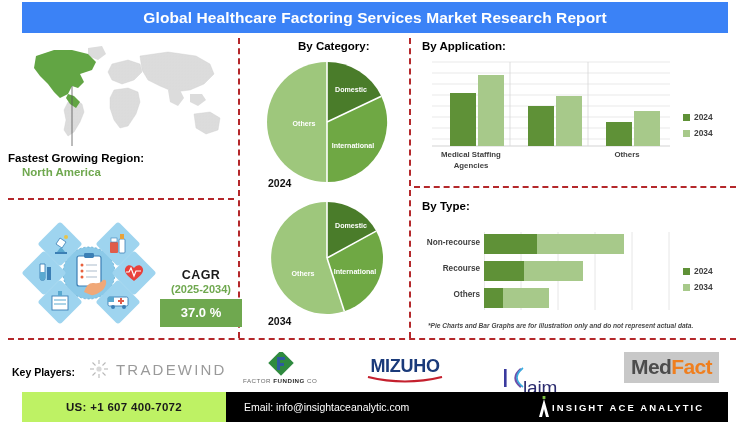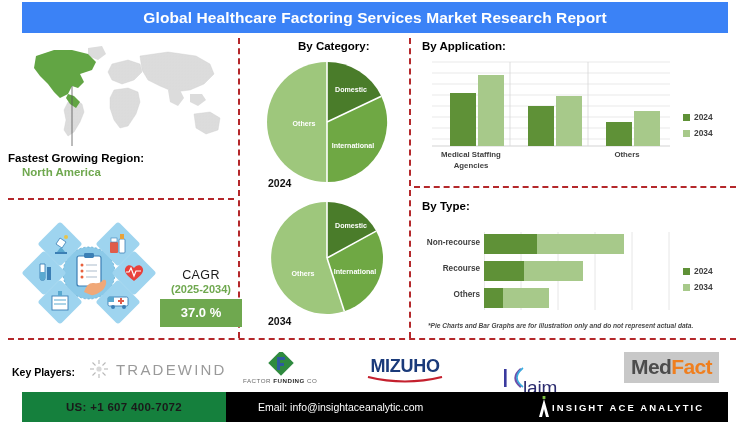--- a/index.html
+++ b/index.html
@@ -36,21 +36,21 @@
   .region-block { position:absolute; left: 8px; top: 152px; width: 224px; }
   .region-label { font-size: 11.5px; font-weight: bold; color: #000; }
   .region-value { font-size: 11.5px; font-weight: bold; color: #6fa84f; margin-left: 14px; margin-top: 2px; }
 
   
   .icons-wrap { position: absolute; left: 14px; top: 212px; width: 150px; height: 122px; }
   .icons-wrap svg { width:100%; height:100%; display:block; }
 
   
   .cagr { position: absolute; left: 160px; top: 268px; width: 82px; text-align:center; }
-  .cagr .c1 { font-size: 12.5px; font-weight: normal; color:#1a1a1a; letter-spacing:.4px; }
+  .cagr .c1 { font-size: 12.5px; font-weight: bold; color:#1a1a1a; letter-spacing:.4px; }
   .cagr .c2 { font-size: 11px; font-weight: bold; color:#6fa84f; margin-top:1px; }
   .cagr .c3 {
     margin-top: 4px; background:#6fa84f; color:#fff;
     font-size: 13px; font-weight: bold; padding: 6px 0 7px;
   }
 
   
   .sec-h { position:absolute; font-size: 11.5px; font-weight:bold; color:#000; }
 
   
@@ -84,28 +84,28 @@
   }
 
   
   .kp-label { position:absolute; left:12px; top:366px; font-size:10.5px; font-weight:bold; color:#000; }
   .logo { position:absolute; }
 
   
   .bottom { position:absolute; left:0; top:392px; width:750px; height:30px; }
   .bphone {
     position:absolute; left:22px; top:0; width:204px; height:30px;
-    background:#15803d; color:#1a1a1a; display:flex; align-items:center;
+    background:#bef264; color:#1a1a1a; display:flex; align-items:center;
     justify-content:center; font-size:11.5px; font-weight:bold; letter-spacing:.3px;
   }
   .bmail {
     position:absolute; left:226px; top:0; width:502px; height:30px;
     background:#000; display:flex; align-items:center;
   }
-  .bmail .em { color:#fff; font-size:10.5px; margin-left:32px; }
+  .bmail .em { color:#fff; font-size:10.5px; margin-left:18px; }
   .brand { position:absolute; left:310px; top:4px; display:flex; align-items:center; gap:0; }
   .brand .bt { color:#fff; font-size:9.5px; font-weight:bold; letter-spacing:2.1px; }
 </style>
 </head>
 <body>
 
 <div id="root">
 
   <div class="titlebar">
     <span class="t">Global Healthcare Factoring Services Market Research Report</span>

